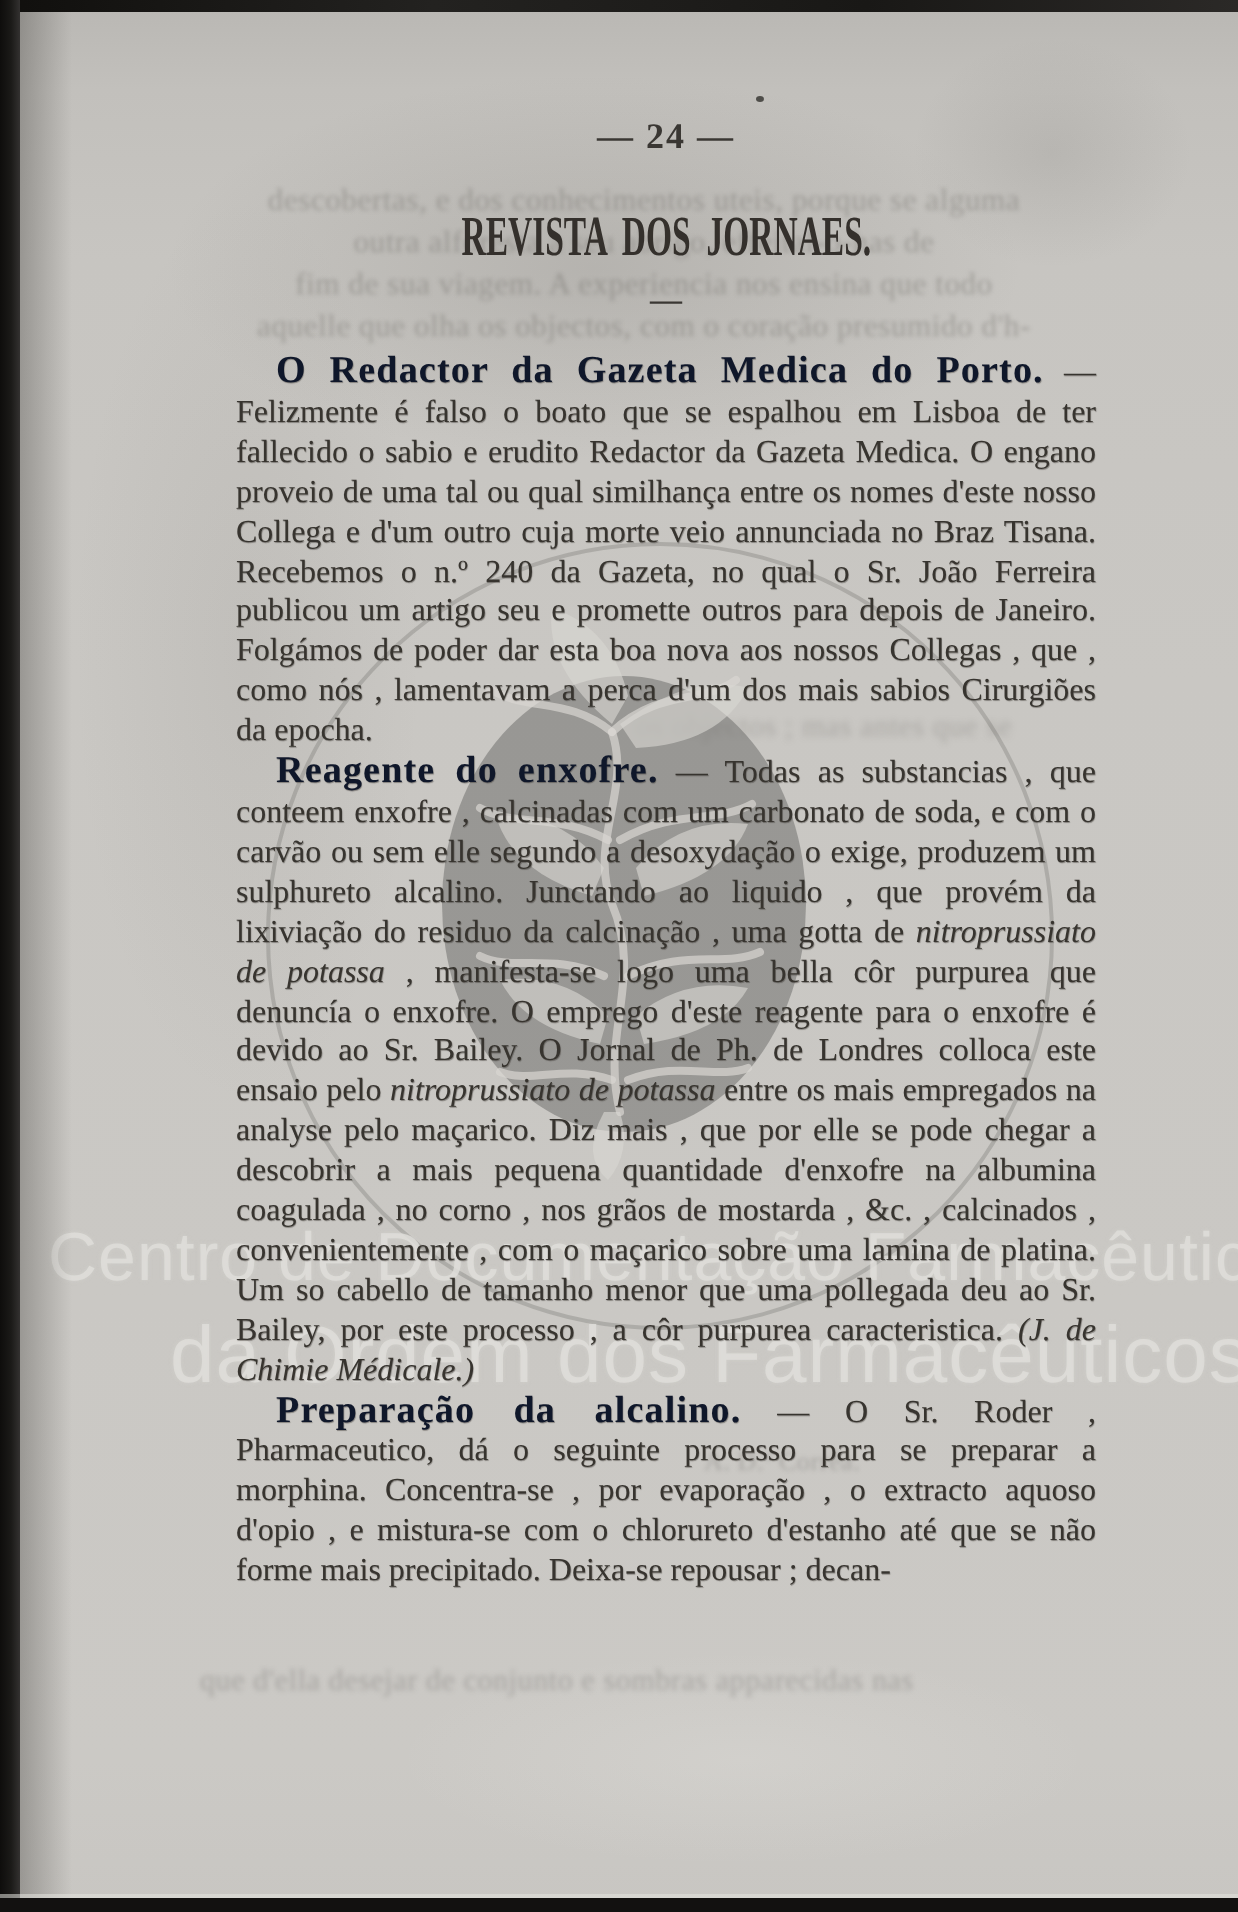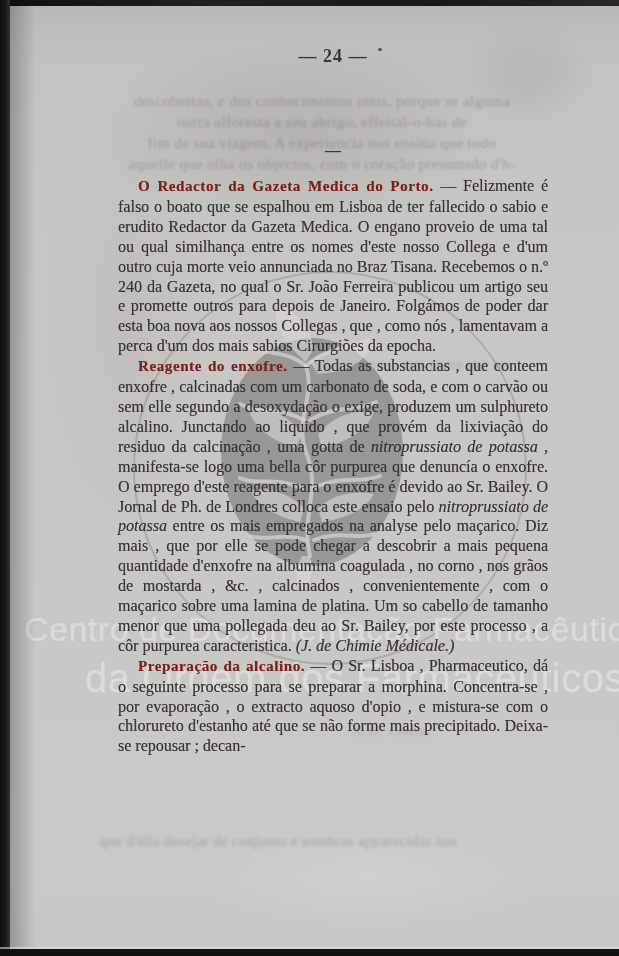--- a/index.html
+++ b/index.html
@@ -41,32 +41,32 @@
   
   .stamp{position:absolute;inset:0;z-index:2;pointer-events:none;}
   
   .wm{position:absolute;z-index:3;font-family:"Liberation Sans", sans-serif;
     color:rgba(224,223,219,0.80);white-space:nowrap;letter-spacing:0.5px;
     text-shadow:0 0 2px rgba(224,223,219,0.35);}
   .wm1{top:610px;left:24px;font-size:34px;}
   .wm2{top:656px;left:85px;font-size:40px;}
   
   .ink{position:absolute;inset:0;z-index:4;}
-  .pageno{position:absolute;top:46px;left:118px;width:430px;text-align:center;
+  .pageno{position:absolute;top:58px;left:118px;width:430px;text-align:center;
     font-weight:700;font-size:18px;color:#3a3733;letter-spacing:1px;}
   .title{position:absolute;top:103px;left:118px;width:430px;text-align:center;margin:0;
     font-weight:700;font-size:27px;color:#34302c;word-spacing:6px;}
   .title .squeeze{display:inline-block;transform:scaleX(0.62) scaleY(1.05);transform-origin:center;}
   .tdash{position:absolute;top:142px;left:118px;width:430px;text-align:center;
     font-weight:700;font-size:16px;color:#3a3733;}
   .column{position:absolute;top:176px;left:118px;width:430px;
     font-size:16px;line-height:19.9px;color:#37342f;text-align:justify;
     text-shadow:0.3px 0.3px 0.4px rgba(55,52,47,0.45);hyphens:auto;}
   .para{margin:0;text-indent:20px;}
-  .lead{font-weight:700;font-size:15px;letter-spacing:0.6px;color:#7f1d1d;}
+  .lead{font-weight:700;font-size:19px;letter-spacing:0.6px;color:#0f172a;}
   .it{font-style:italic;}
   .dot{position:absolute;left:378px;top:48px;width:4px;height:3px;background:#3a3835;
     border-radius:50%;opacity:.85;z-index:5;}
 </style>
 </head>
 <body>
 
 <div class="scan">
   <div class="paper"></div>
 
@@ -103,28 +103,29 @@
       <path d="M322,522 q40,-6 52,-28 q-32,-6 -56,14 z"></path>
       <path d="M302,556 q-12,22 2,34 q12,-14 6,-34 z"></path>
     </g>
   </svg>
 
   <div class="wm wm1">Centro de Documentação Farmacêutica</div>
   <div class="wm wm2">da Ordem dos Farmacêuticos</div>
 
   <div class="ink">
     <div class="pageno">— 24 —</div>
+    <h1 class="title"><span class="squeeze">REVISTA DOS JORNAES.</span></h1>
     <div class="tdash">—</div>
 
     <div class="column">
       <p class="para"><span class="lead">O Redactor da Gazeta Medica do Porto.</span><span> — Felizmente é falso o boato que se espalhou em Lisboa de ter fallecido o sabio e erudito Redactor da Gazeta Medica. O engano proveio de uma tal ou qual similhança entre os nomes d'este nosso Collega e d'um outro cuja morte veio annunciada no Braz Tisana. Recebemos o n.º 240 da Gazeta, no qual o Sr. João Ferreira publicou um artigo seu e promette outros para depois de Janeiro. Folgámos de poder dar esta boa nova aos nossos Collegas , que , como nós , lamentavam a perca d'um dos mais sabios Cirurgiões da epocha.</span></p>
 
       <p class="para"><span class="lead">Reagente do enxofre.</span><span> — Todas as substancias , que conteem enxofre , calcinadas com um carbonato de soda, e com o carvão ou sem elle segundo a desoxydação o exige, produzem um sulphureto alcalino. Junctando ao liquido , que provém da lixiviação do residuo da calcinação , uma gotta de </span><span class="it">nitroprussiato de potassa</span><span> , manifesta-se logo uma bella côr purpurea que denuncía o enxofre. O emprego d'este reagente para o enxofre é devido ao Sr. Bailey. O Jornal de Ph. de Londres colloca este ensaio pelo </span><span class="it">nitroprussiato de potassa</span><span> entre os mais empregados na analyse pelo maçarico. Diz mais , que por elle se pode chegar a descobrir a mais pequena quantidade d'enxofre na albumina coagulada , no corno , nos grãos de mostarda , &amp;c. , calcinados , convenientemente , com o maçarico sobre uma lamina de platina. Um so cabello de tamanho menor que uma pollegada deu ao Sr. Bailey, por este processo , a côr purpurea caracteristica. </span><span class="it">(J. de Chimie Médicale.)</span></p>
 
-      <p class="para"><span class="lead">Preparação da alcalino.</span><span> — O Sr. Lisboa , Pharmaceutico, dá o seguinte processo para se preparar a morphina. Concentra-se , por evaporação , o extracto aquoso d'opio , e mistura-se com o chlorureto d'estanho até que se não forme mais precipitado. Deixa-se repousar ; decan-</span></p>
+      <p class="para"><span class="lead">Preparação da alcalino.</span><span> — O Sr. Roder , Pharmaceutico, dá o seguinte processo para se preparar a morphina. Concentra-se , por evaporação , o extracto aquoso d'opio , e mistura-se com o chlorureto d'estanho até que se não forme mais precipitado. Deixa-se repousar ; decan-</span></p>
     </div>
     <div class="dot"></div>
   </div>
 
   <div class="edge-top"></div>
   <div class="edge-left"></div>
   <div class="gutter"></div>
   <div class="edge-bottom-light"></div>
   <div class="edge-bottom"></div>
 </div>

